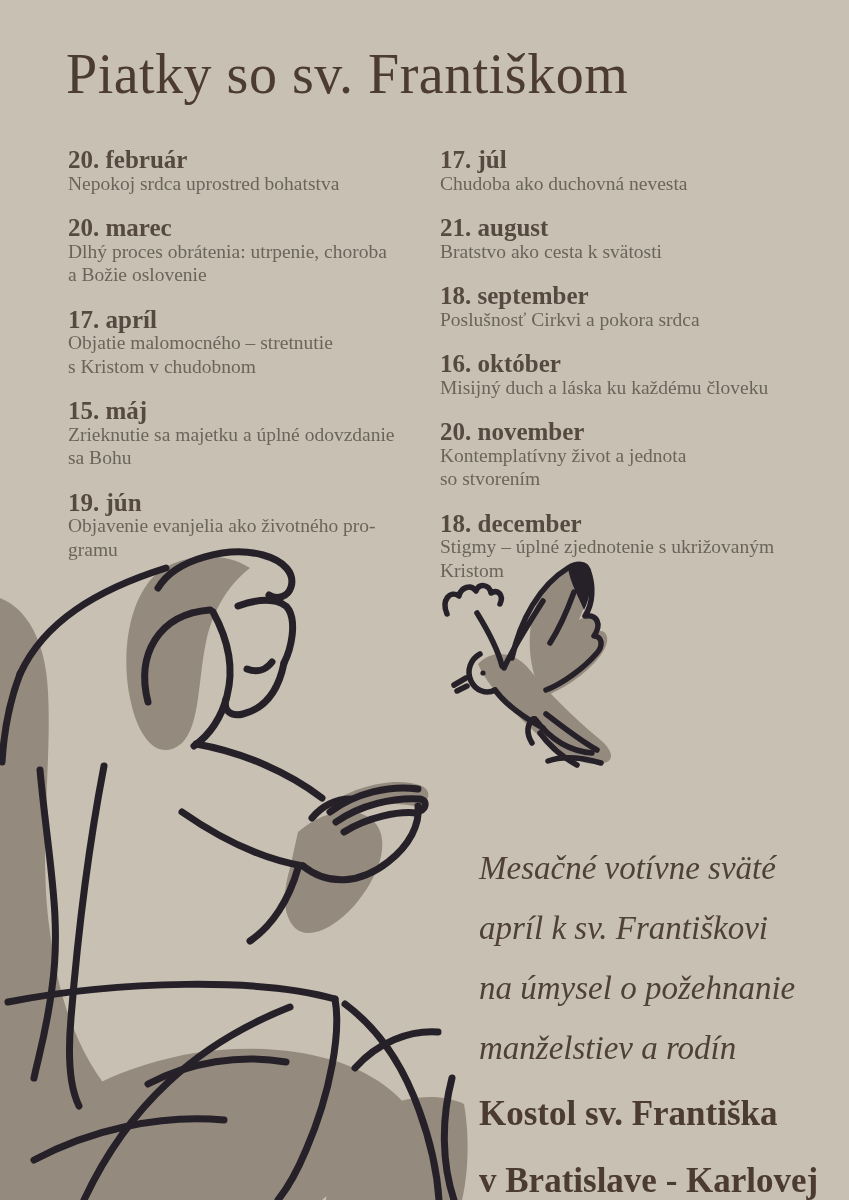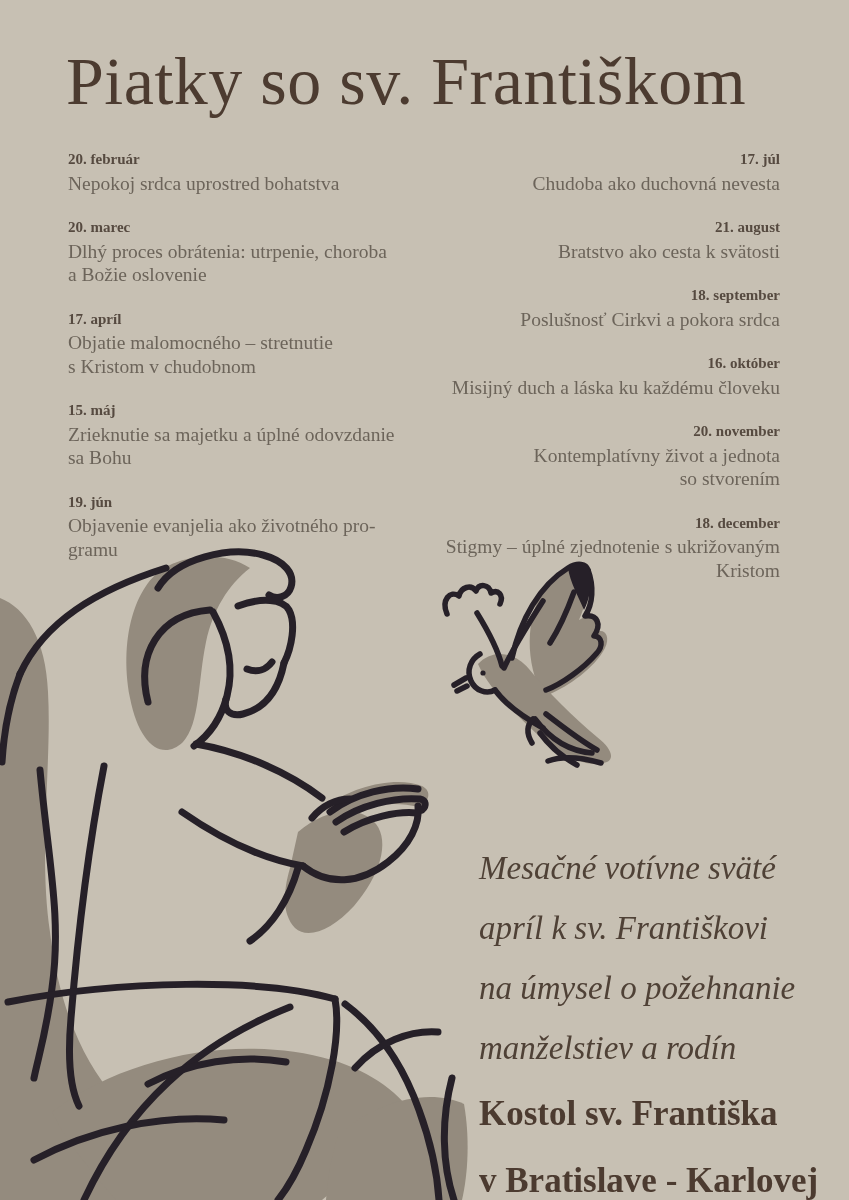--- a/index.html
+++ b/index.html
@@ -7,35 +7,35 @@
     --title:#4c3b30; --date:#564a40; --body:#6c645a; --accent:#4f4136;
   }
   html,body{margin:0;padding:0;background:var(--bg);}
   .poster{
     position:relative; width:849px; height:1200px; overflow:hidden;
     background:var(--bg);
     font-family:"Liberation Serif", serif;
   }
   .poster-title{
     position:absolute; left:66px; top:42px; margin:0;
-    font-size:68px; font-weight:400; letter-spacing:.5px;
+    font-size:56px; font-weight:400; letter-spacing:.5px;
     color:var(--title); white-space:nowrap;
   }
   .illu{position:absolute; left:0; top:0; width:849px; height:1200px;}
   .shadefill{fill:var(--shade); stroke:none;}
   .inkline{fill:none; stroke:var(--ink); stroke-linecap:round; stroke-linejoin:round;}
   .monkline{stroke-width:7px;}
   .doveline{stroke-width:5.5px;}
   .inkfill{fill:var(--ink); stroke:none;}
   .col{position:absolute; top:148px; width:372px;}
   .col-left{left:68px;}
-  .col-right{left:408px;text-align:right;}
+  .col-right{left:440px;}
   .entry{margin:0 0 21px 0;}
   .entry-date{
-    font-size:15px; font-weight:600; color:var(--date);
+    font-size:25px; font-weight:600; color:var(--date);
     line-height:23.5px; white-space:nowrap;
   }
   .entry-line{
     font-size:19.5px; font-weight:400; color:var(--body);
     line-height:23.5px; white-space:nowrap;
   }
   .footer{position:absolute; left:479px; top:830px;}
   .desc-line{
     font-style:italic; font-size:33px; color:var(--accent);
     line-height:44px; white-space:nowrap;margin-top:16px;

